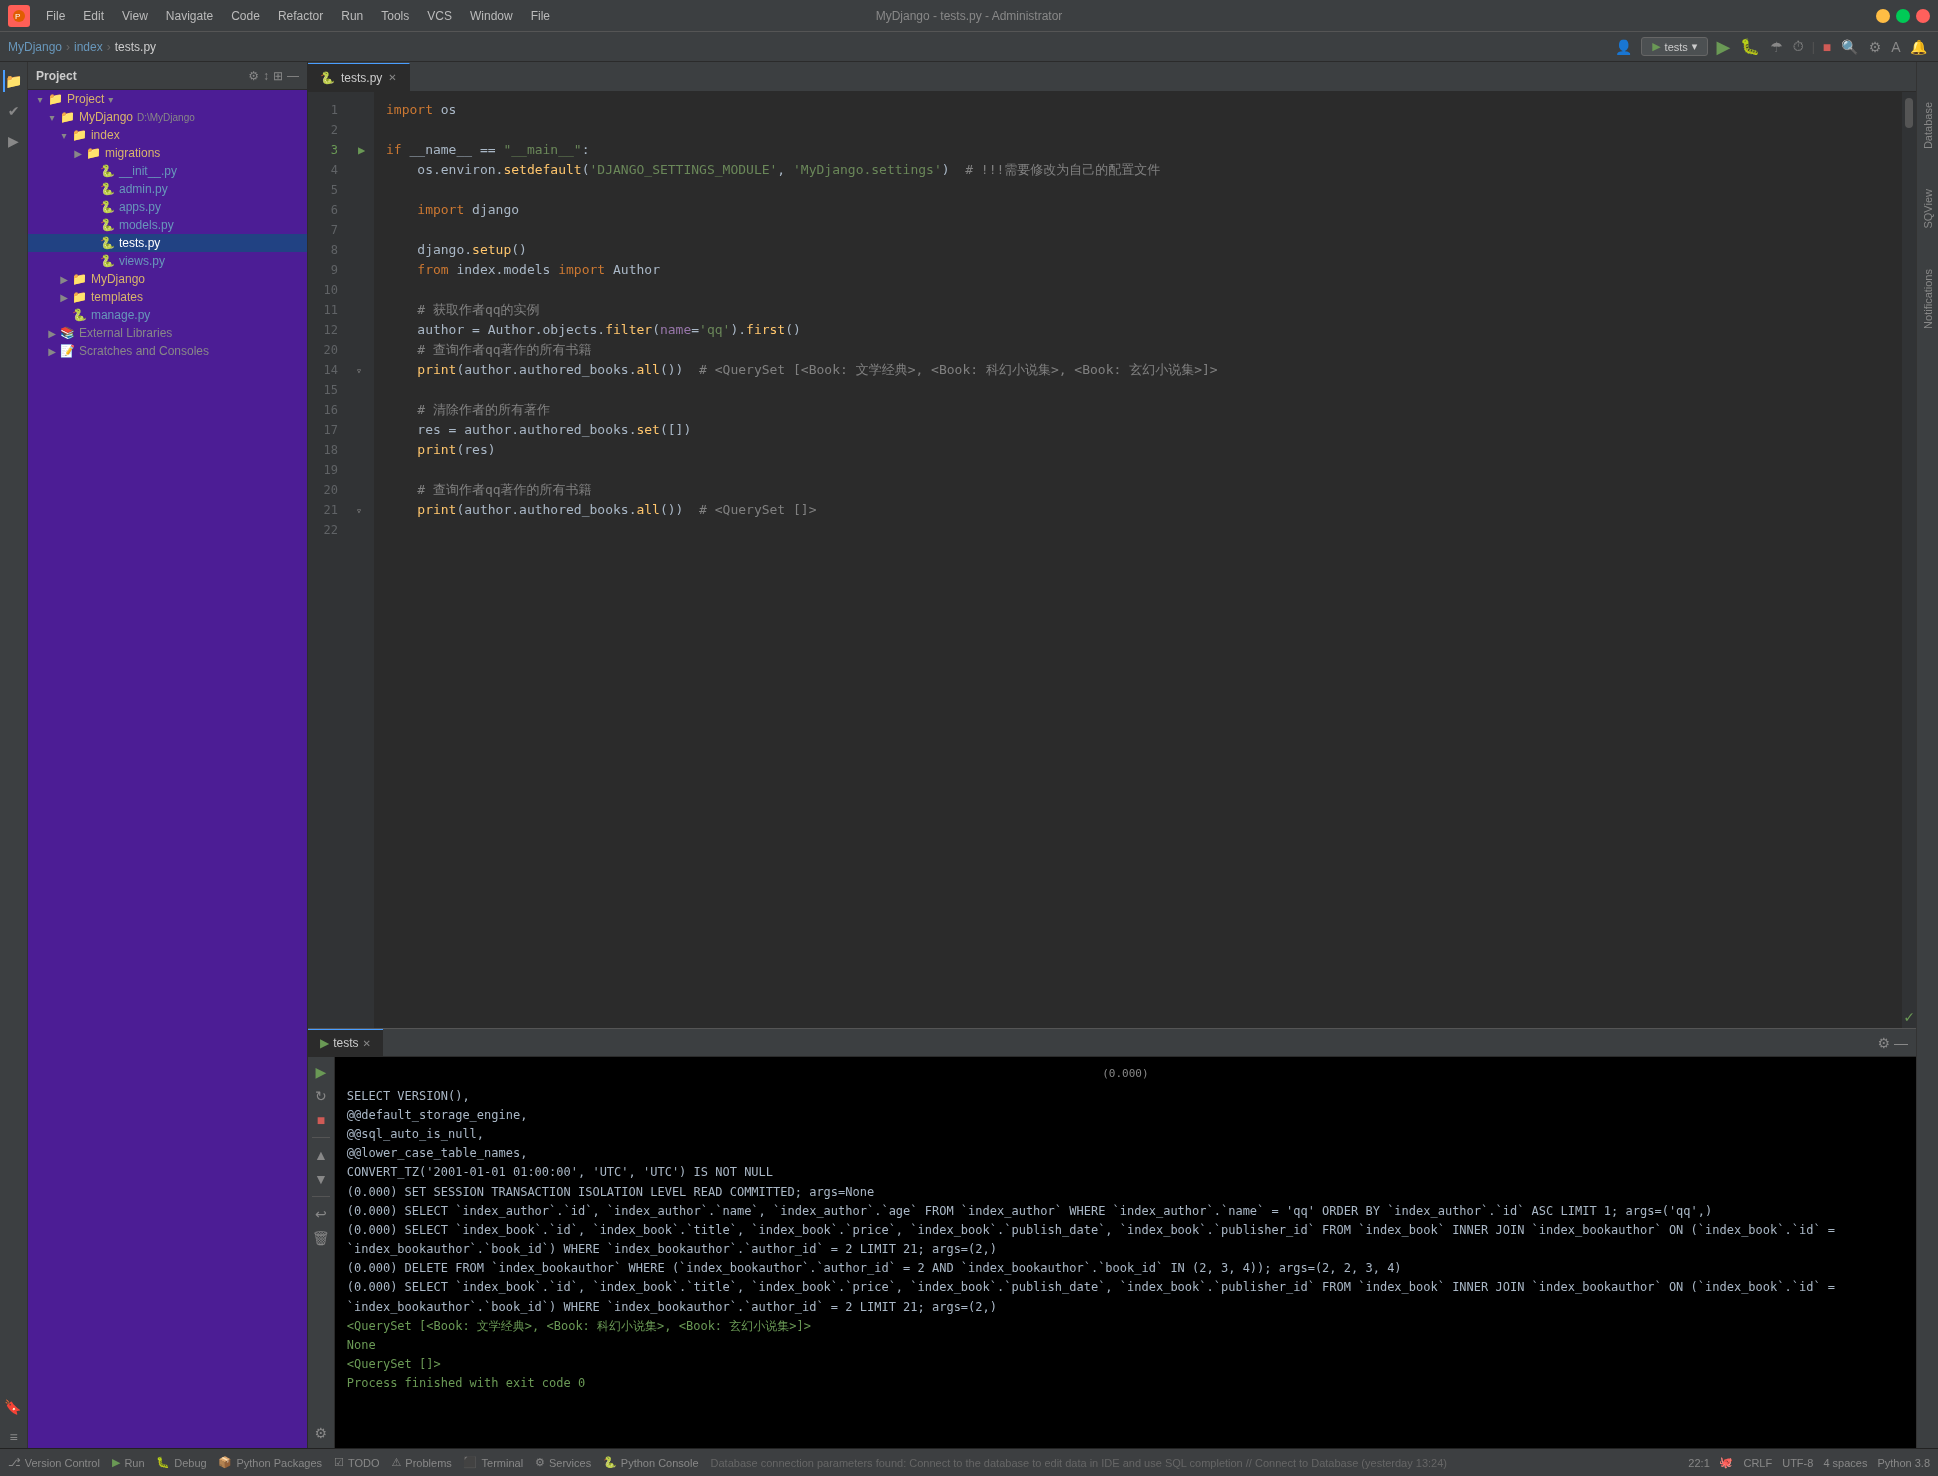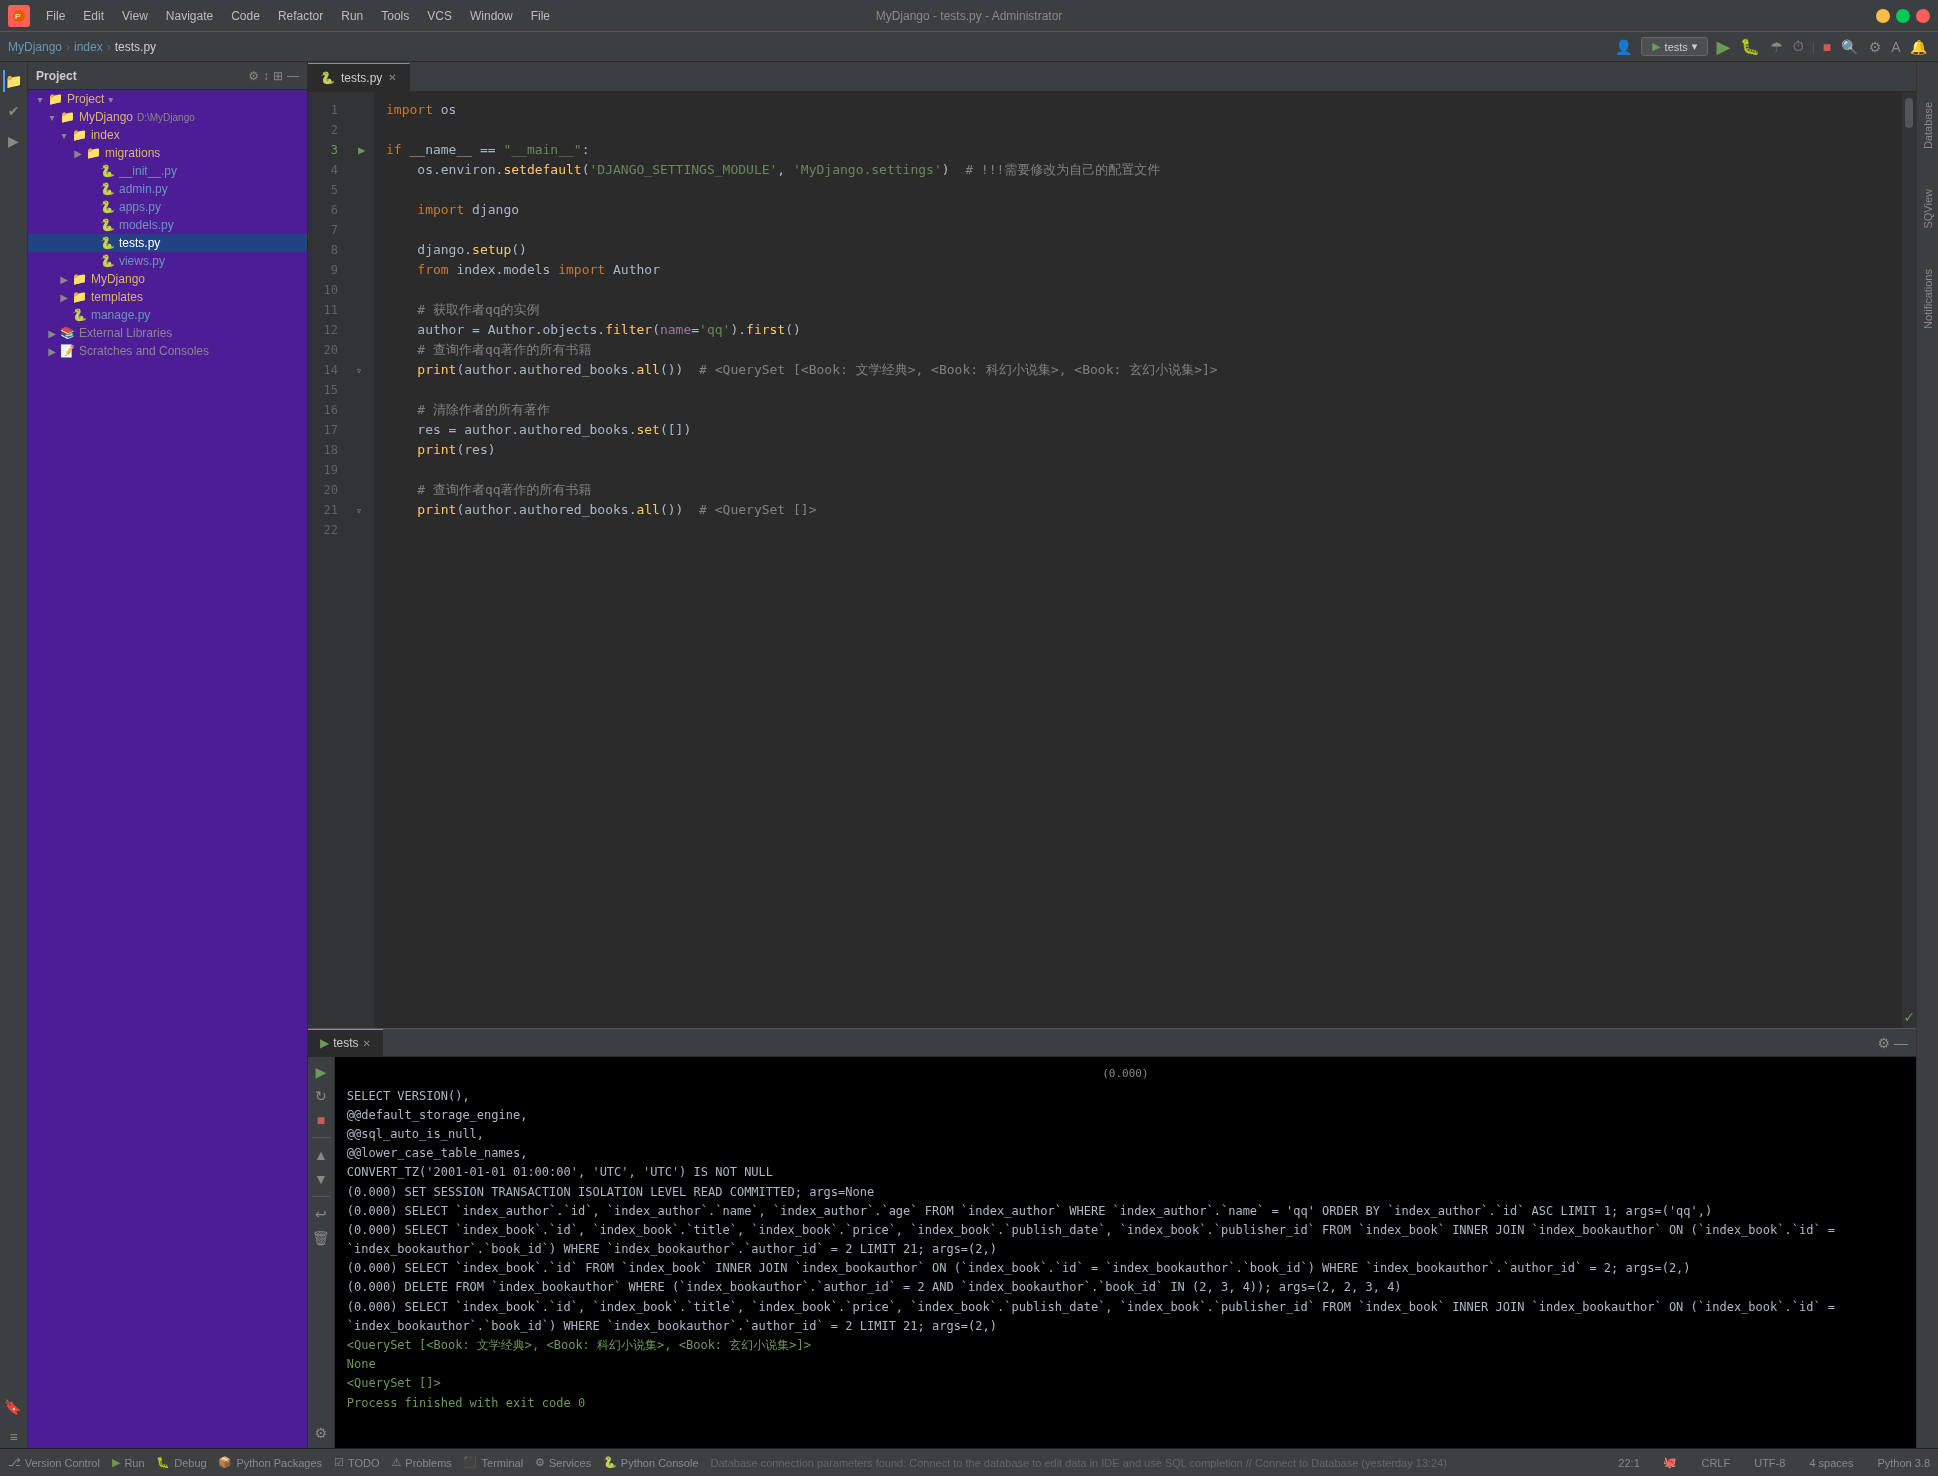--- a/index.html
+++ b/index.html
@@ -70,21 +70,21 @@
     .bottom-ctrl-btn { color: #888; font-size: 14px; cursor: pointer; }
     .run-panel { flex: 1; background: #000000; overflow-y: auto; padding: 8px 12px; font-family: 'Consolas', monospace; font-size: 12px; line-height: 1.6; }
 
     
     .run-left-controls { display: flex; flex-direction: column; gap: 6px; padding: 6px 4px; background: #3c3f41; border-right: 1px solid #2b2b2b; }
     .run-ctrl { color: #888; font-size: 14px; cursor: pointer; display: flex; align-items: center; justify-content: center; height: 18px; }
 
     
     .status-bar { height: 28px; background: #3d3f41; display: flex; align-items: center; padding: 0 8px; gap: 12px; border-top: 1px solid #222; }
     .status-item { color: #888; font-size: 11px; display: flex; align-items: center; gap: 4px; cursor: pointer; }
-    .status-right { margin-left: auto; display: flex; gap: 24px; }
+    .status-right { margin-left: auto; display: flex; gap: 10px; }
 
     
     ::-webkit-scrollbar { width: 6px; height: 6px; }
     ::-webkit-scrollbar-track { background: #2b2b2b; }
     ::-webkit-scrollbar-thumb { background: #555; }
 
     
     .bottom-content { display: flex; flex: 1; overflow: hidden; }
 
     
@@ -399,21 +399,20 @@
         <div class="run-panel">
           <div style="color:#888;text-align:center;font-size:11px;margin-bottom:4px;">(0.000)</div>
           <div style="color:#a9b7c6;font-family:Consolas,monospace;font-size:12px;line-height:1.6;">    SELECT VERSION(),</div>
           <div style="color:#a9b7c6;font-family:Consolas,monospace;font-size:12px;line-height:1.6;">            @@default_storage_engine,</div>
           <div style="color:#a9b7c6;font-family:Consolas,monospace;font-size:12px;line-height:1.6;">            @@sql_auto_is_null,</div>
           <div style="color:#a9b7c6;font-family:Consolas,monospace;font-size:12px;line-height:1.6;">            @@lower_case_table_names,</div>
           <div style="color:#a9b7c6;font-family:Consolas,monospace;font-size:12px;line-height:1.6;">            CONVERT_TZ('2001-01-01 01:00:00', 'UTC', 'UTC') IS NOT NULL</div>
           <div style="color:#a9b7c6;font-family:Consolas,monospace;font-size:12px;line-height:1.6;">(0.000) SET SESSION TRANSACTION ISOLATION LEVEL READ COMMITTED; args=None</div>
           <div style="color:#a9b7c6;font-family:Consolas,monospace;font-size:12px;line-height:1.6;">(0.000) SELECT `index_author`.`id`, `index_author`.`name`, `index_author`.`age` FROM `index_author` WHERE `index_author`.`name` = 'qq' ORDER BY `index_author`.`id` ASC LIMIT 1; args=('qq',)</div>
           <div style="color:#a9b7c6;font-family:Consolas,monospace;font-size:12px;line-height:1.6;">(0.000) SELECT `index_book`.`id`, `index_book`.`title`, `index_book`.`price`, `index_book`.`publish_date`, `index_book`.`publisher_id` FROM `index_book` INNER JOIN `index_bookauthor` ON (`index_book`.`id` = `index_bookauthor`.`book_id`) WHERE `index_bookauthor`.`author_id` = 2 LIMIT 21; args=(2,)</div>
-          <div style="color:#a9b7c6;font-family:Consolas,monospace;font-size:12px;line-height:1.6;">(0.000) SELECT `index_book`.`id` FROM `index_book` INNER JOIN `index_bookauthor` ON (`index_book`.`id` = `index_bookauthor`.`book_id`) WHERE `index_bookauthor`.`author_id` = 2; args=(2,)</div>
           <div style="color:#a9b7c6;font-family:Consolas,monospace;font-size:12px;line-height:1.6;">(0.000) DELETE FROM `index_bookauthor` WHERE (`index_bookauthor`.`author_id` = 2 AND `index_bookauthor`.`book_id` IN (2, 3, 4)); args=(2, 2, 3, 4)</div>
           <div style="color:#a9b7c6;font-family:Consolas,monospace;font-size:12px;line-height:1.6;">(0.000) SELECT `index_book`.`id`, `index_book`.`title`, `index_book`.`price`, `index_book`.`publish_date`, `index_book`.`publisher_id` FROM `index_book` INNER JOIN `index_bookauthor` ON (`index_book`.`id` = `index_bookauthor`.`book_id`) WHERE `index_bookauthor`.`author_id` = 2 LIMIT 21; args=(2,)</div>
           <div style="color:#6a9955;font-family:Consolas,monospace;font-size:12px;line-height:1.6;">&lt;QuerySet [&lt;Book: 文学经典&gt;, &lt;Book: 科幻小说集&gt;, &lt;Book: 玄幻小说集&gt;]&gt;</div>
           <div style="color:#6a9955;font-family:Consolas,monospace;font-size:12px;line-height:1.6;">None</div>
           <div style="color:#6a9955;font-family:Consolas,monospace;font-size:12px;line-height:1.6;">&lt;QuerySet []&gt;</div>
           <div style="color:#a9b7c6;font-family:Consolas,monospace;font-size:12px;line-height:1.6;"></div>
           <div style="color:#6a9955;font-family:Consolas,monospace;font-size:12px;line-height:1.6;">Process finished with exit code 0</div>
         </div>
       </div>
     </div>

